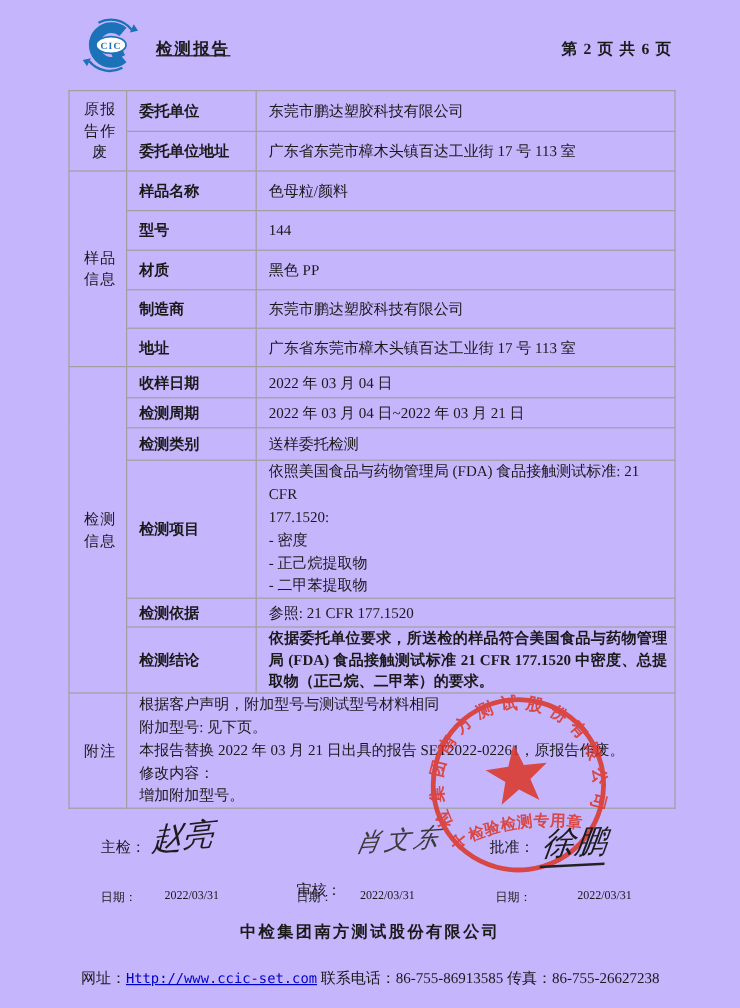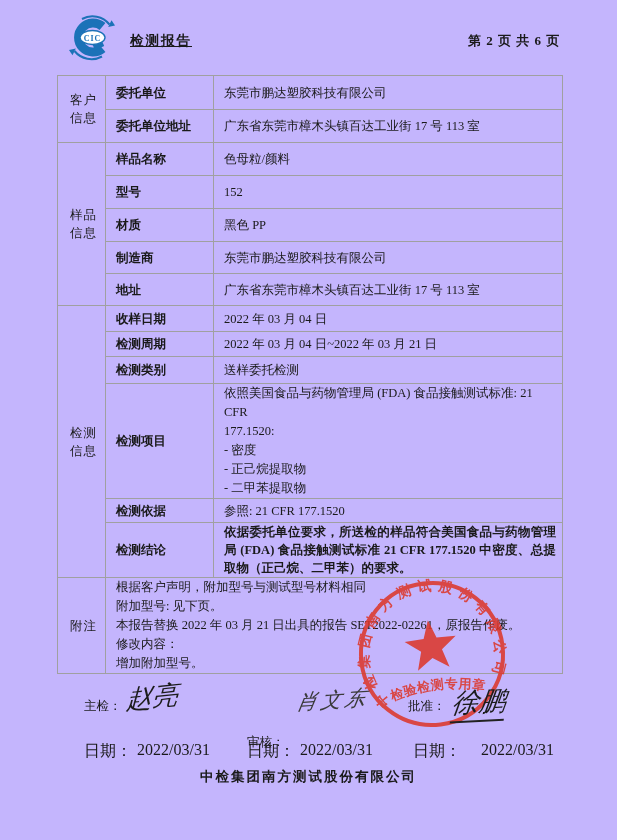--- a/index.html
+++ b/index.html
@@ -22,21 +22,21 @@
   tr.h25{height:25px}tr.h27{height:27px}tr.h90{height:90px}tr.h24{height:24px}
   tr.h52{height:52px}tr.h96{height:96px}
   .mline div{line-height:19px;}
   .just{text-align:justify;line-height:17.5px;padding:2px 8px 2px 12px;font-weight:bold;}
 
   
   .stamp{position:absolute;left:352px;top:574px;opacity:.86;pointer-events:none;}
 
   
   .slabel{position:absolute;font-size:12.5px;}
-  .sdate{position:absolute;font-size:16px;}
+  .sdate{position:absolute;font-size:10px;}
   .sig{position:absolute;font-family:"DejaVu Serif",serif;font-style:italic;color:#1c1c1c;white-space:nowrap;}
   .sig1{left:126px;top:680px;font-size:26px;transform:rotate(-6deg) skewX(-8deg);}
   .sig2{left:297px;top:686px;font-size:21px;color:#3a3a3a;transform:rotate(-4deg) skewX(-14deg);letter-spacing:3px;}
   .sig3{left:452px;top:684px;font-size:27px;transform:rotate(-3deg) skewX(-10deg);border-bottom:2px solid #222;}
 
   
   .ft-company{position:absolute;left:0;top:768px;width:617px;text-align:center;font-size:13.5px;font-weight:bold;letter-spacing:2px;}
   .ft-line1{position:absolute;left:0;top:790px;width:617px;text-align:center;font-size:12.5px;}
   .ft-line2{position:absolute;left:0;top:807px;width:617px;text-align:center;font-size:12.5px;}
   .ft-url{color:#0000cc;text-decoration:underline;font-family:"DejaVu Sans Mono",monospace;font-size:11.5px;}
@@ -56,37 +56,37 @@
     <ellipse cx="29.5" cy="23.5" rx="12.5" ry="7" fill="#ffffff" stroke="#1c72b8" stroke-width="1.4"></ellipse>
     <text x="29.5" y="26.5" text-anchor="middle" font-size="8" font-weight="bold" letter-spacing="1" fill="#1c72b8" font-family="Liberation Serif, serif">CIC</text>
   </svg>
   <div class="hdr-title">检测报告</div>
   <div class="hdr-page">第 2 页 共 6 页</div>
 
   <table class="rpt">
 
     <tbody>
         <tr class="h34">
-      <td class="sec" rowspan="2">客户信息</td>
+      <td class="sec" rowspan="2">原报告作废</td>
       <td class="lbl">委托单位</td>
       <td class="val">东莞市鹏达塑胶科技有限公司</td>
     </tr>
     <tr class="h33">
       <td class="lbl">委托单位地址</td>
       <td class="val">广东省东莞市樟木头镇百达工业街 17 号 113 室</td>
     </tr>
 
     <tr class="h33">
       <td class="sec" rowspan="5">样品信息</td>
       <td class="lbl">样品名称</td>
       <td class="val">色母粒/颜料</td>
     </tr>
     <tr class="h33">
       <td class="lbl">型号</td>
-      <td class="val">152</td>
+      <td class="val">144</td>
     </tr>
     <tr class="h33">
       <td class="lbl">材质</td>
       <td class="val">黑色 PP</td>
     </tr>
     <tr class="h32">
       <td class="lbl">制造商</td>
       <td class="val">东莞市鹏达塑胶科技有限公司</td>
     </tr>
     <tr class="h32">
@@ -162,14 +162,19 @@
   <div class="sig sig3">徐鹏</div>
 
   <div class="sdate" style="left:84px;top:741px;">日期：</div>
   <div class="sdate" style="left:137px;top:741px;">2022/03/31</div>
   <div class="sdate" style="left:247px;top:741px;">日期：</div>
   <div class="sdate" style="left:300px;top:741px;">2022/03/31</div>
   <div class="sdate" style="left:413px;top:741px;">日期：</div>
   <div class="sdate" style="left:481px;top:741px;">2022/03/31</div>
 
   <div class="ft-company">中检集团南方测试股份有限公司</div>
+  <div class="ft-line2">
+    <span>网址：</span><a href="#" class="ft-url">Http://www.ccic-set.com</a>
+    <span>联系电话：86-755-86913585</span>
+    <span>传真：86-755-26627238</span>
+  </div>
 
 </div>
 
 </body></html>

